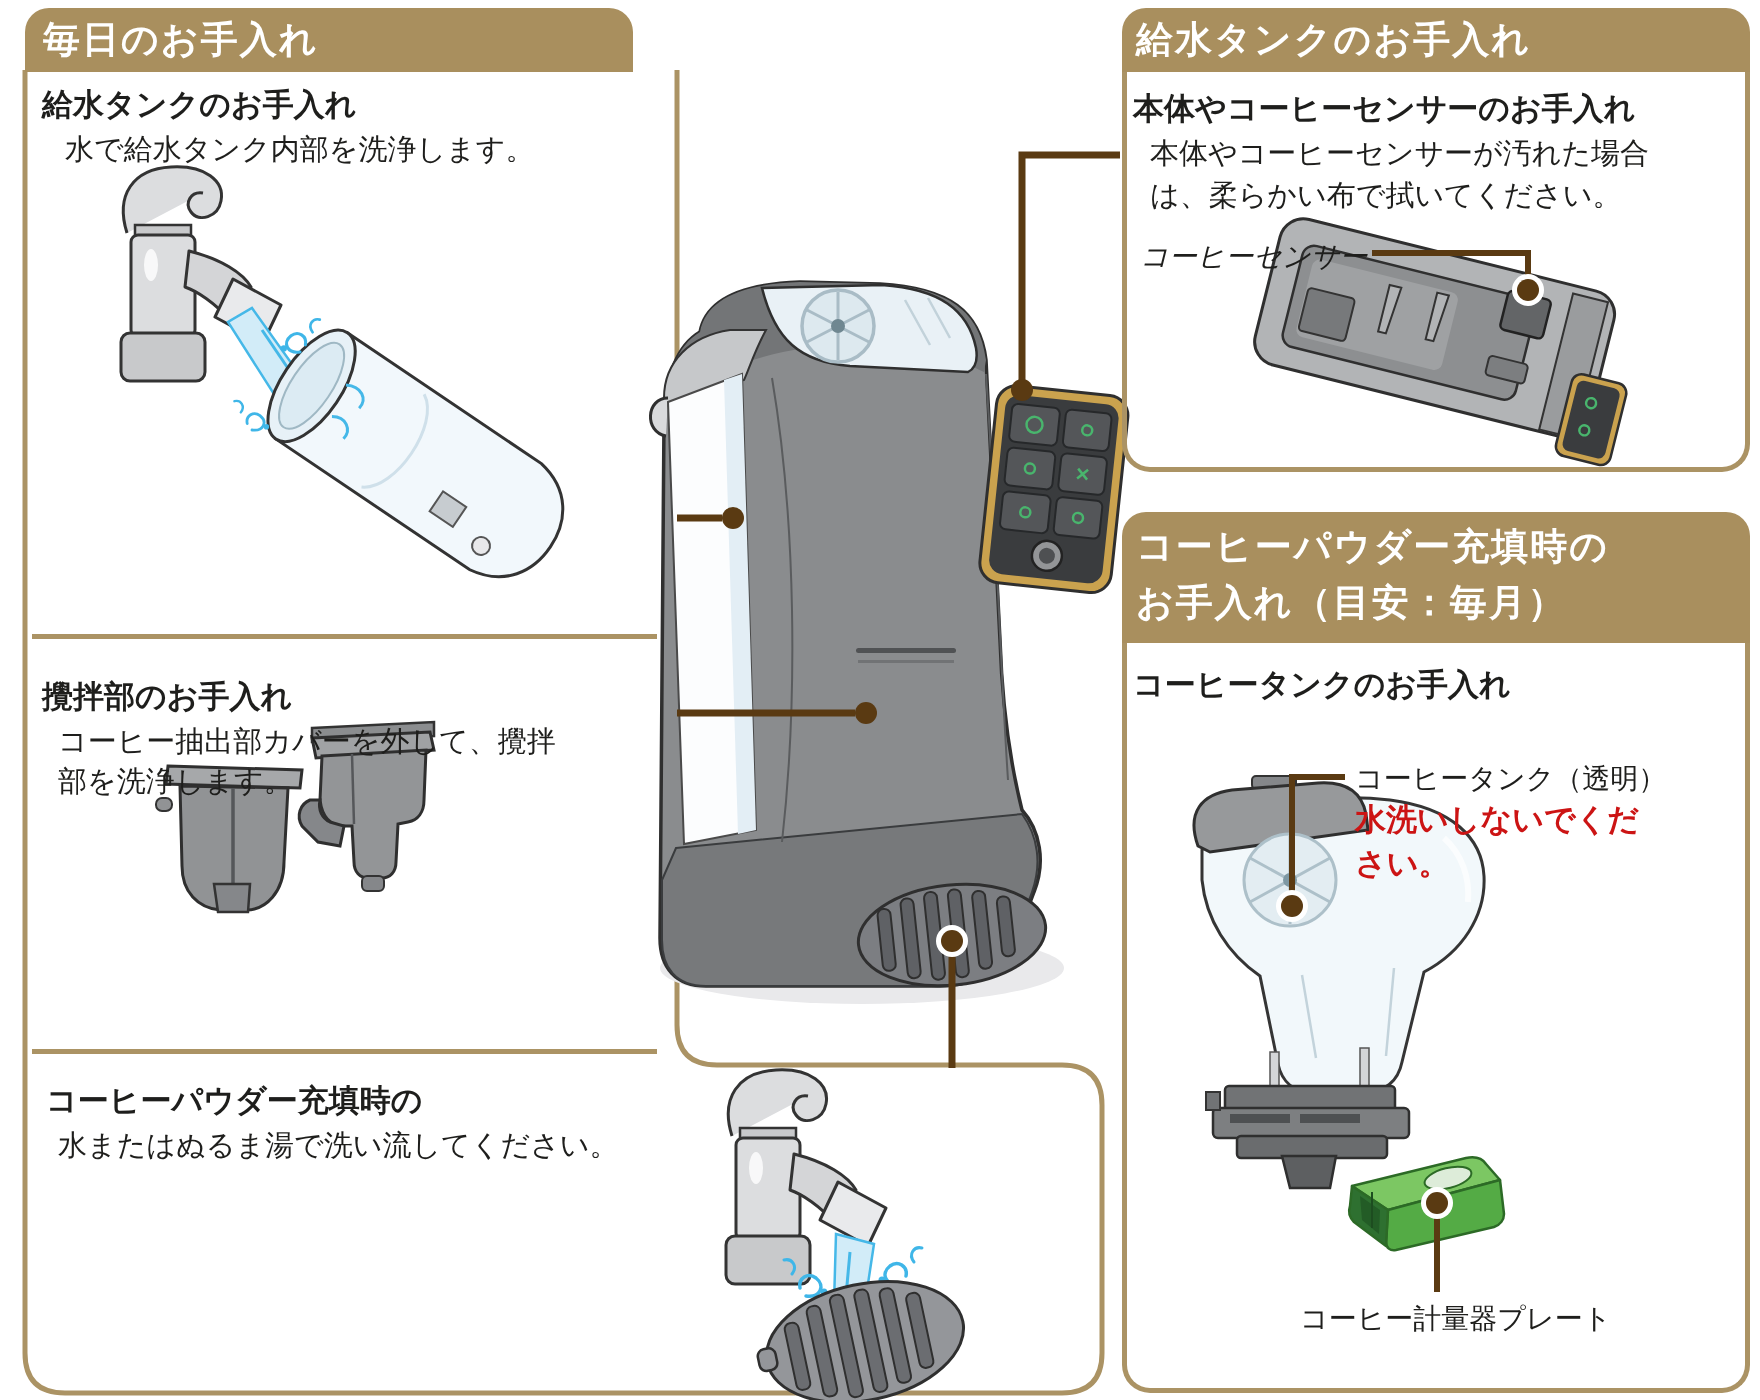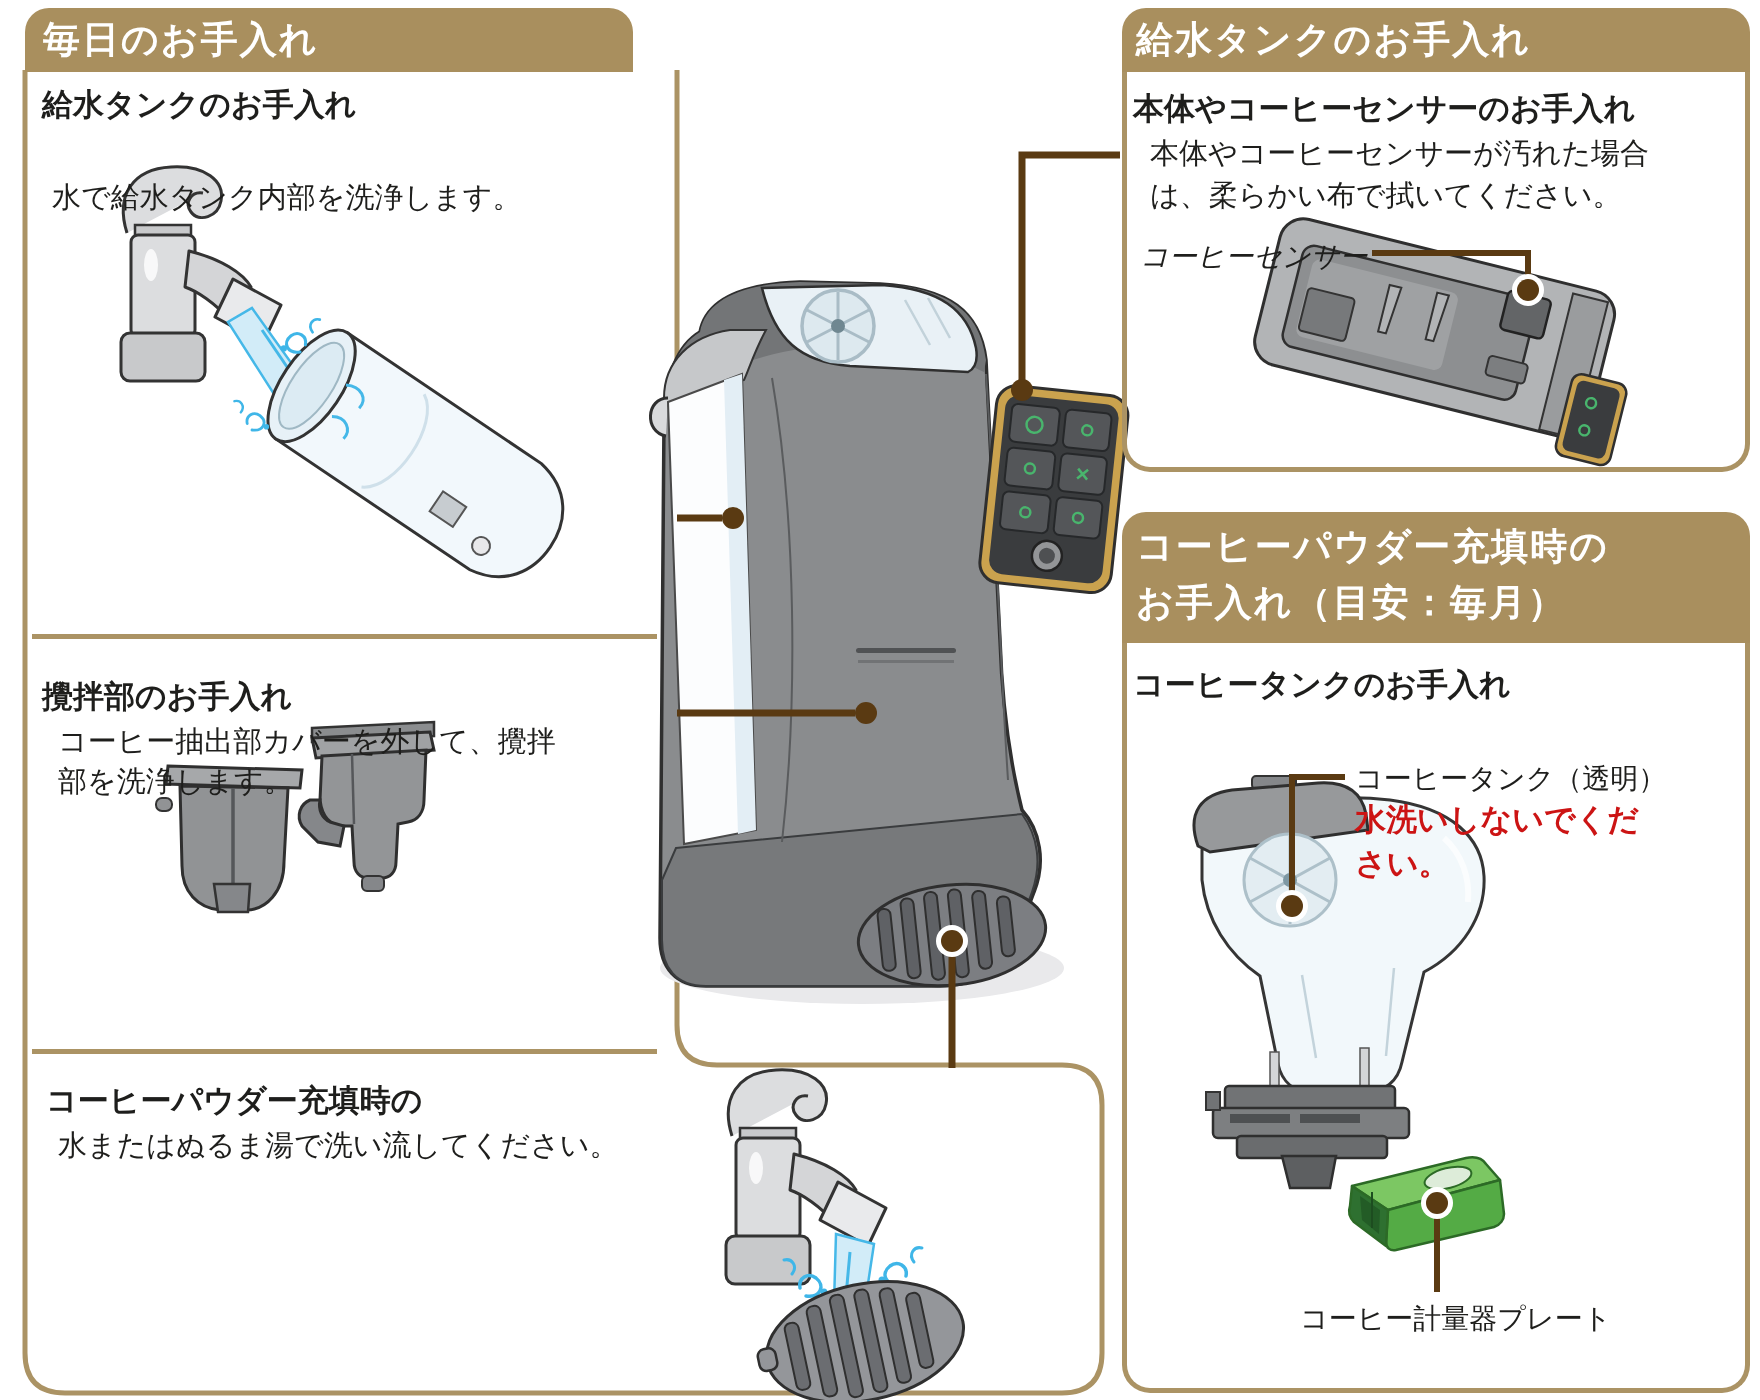--- a/index.html
+++ b/index.html
@@ -226,21 +226,21 @@
   </div>
   <div class="hdrbar hdr-c">
     <div>コーヒーパウダー充填時の</div>
     <div>お手入れ（目安：毎月）</div>
   </div>
 
   <div class="bodybox box-b-body"></div>
   <div class="bodybox box-c-body"></div>
 
   <div class="abs h2" style="left:42px;top:84px;">給水タンクのお手入れ</div>
-  <div class="abs bodytext" style="left:52px;top:130px;margin-top:48px;">水で給水タンク内部を洗浄します。</div>
+  <div class="abs bodytext" style="left:65px;top:130px;">水で給水タンク内部を洗浄します。</div>
 
   <div class="abs h2" style="left:42px;top:676px;">攪拌部のお手入れ</div>
   <div class="abs bodytext" style="left:58px;top:722px;">コーヒー抽出部カバーを外して、攪拌</div>
   <div class="abs bodytext" style="left:58px;top:762px;">部を洗浄します。</div>
 
   <div class="abs h2" style="left:46px;top:1080px;">コーヒーパウダー充填時の</div>
   <div class="abs h2" style="left:1133px;top:88px;">本体やコーヒーセンサーのお手入れ</div>
 
   <div class="abs bodytext" style="left:58px;top:1126px;">水またはぬるま湯で洗い流してください。</div>
   <div class="abs bodytext" style="left:1150px;top:134px;">本体やコーヒーセンサーが汚れた場合</div>

